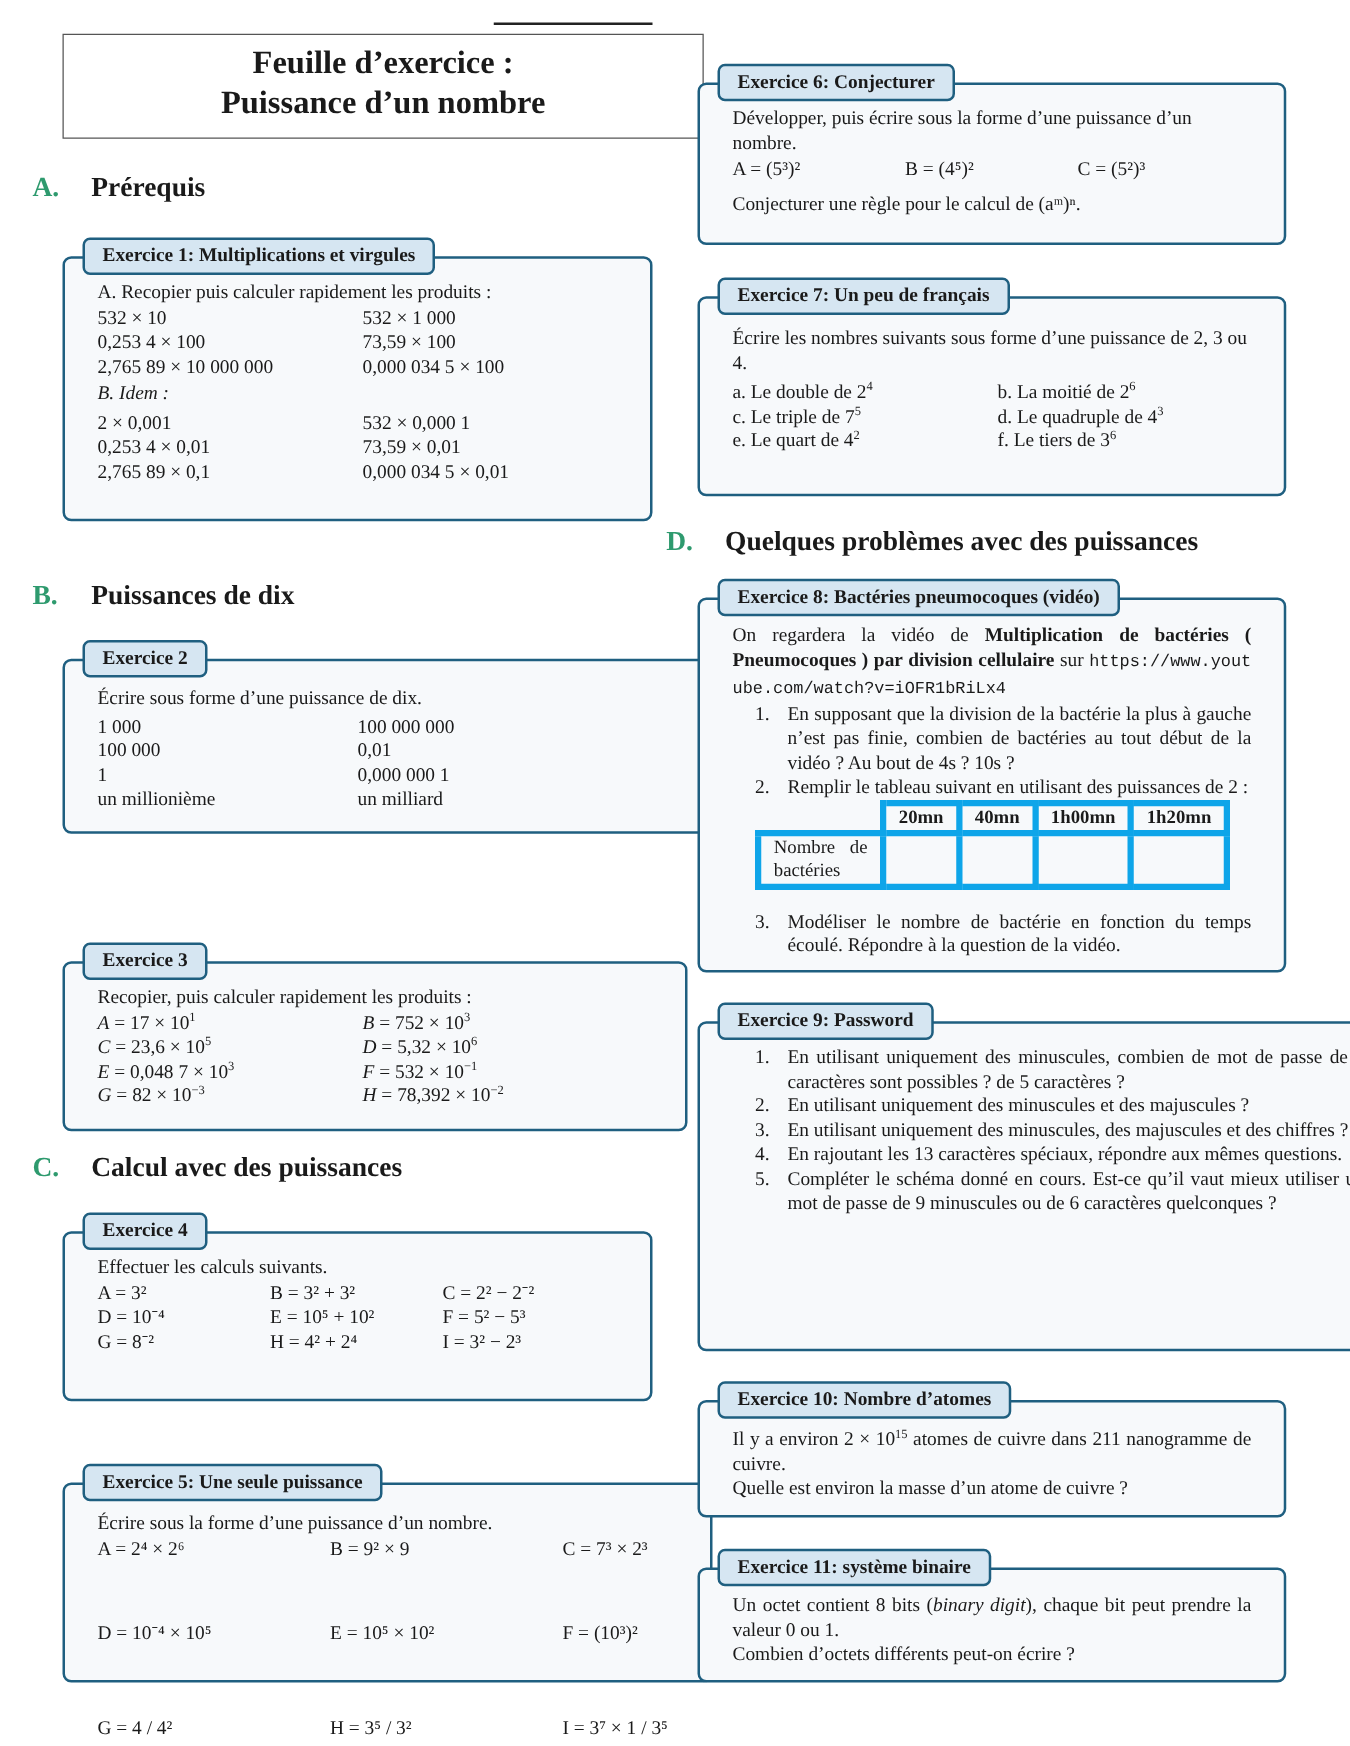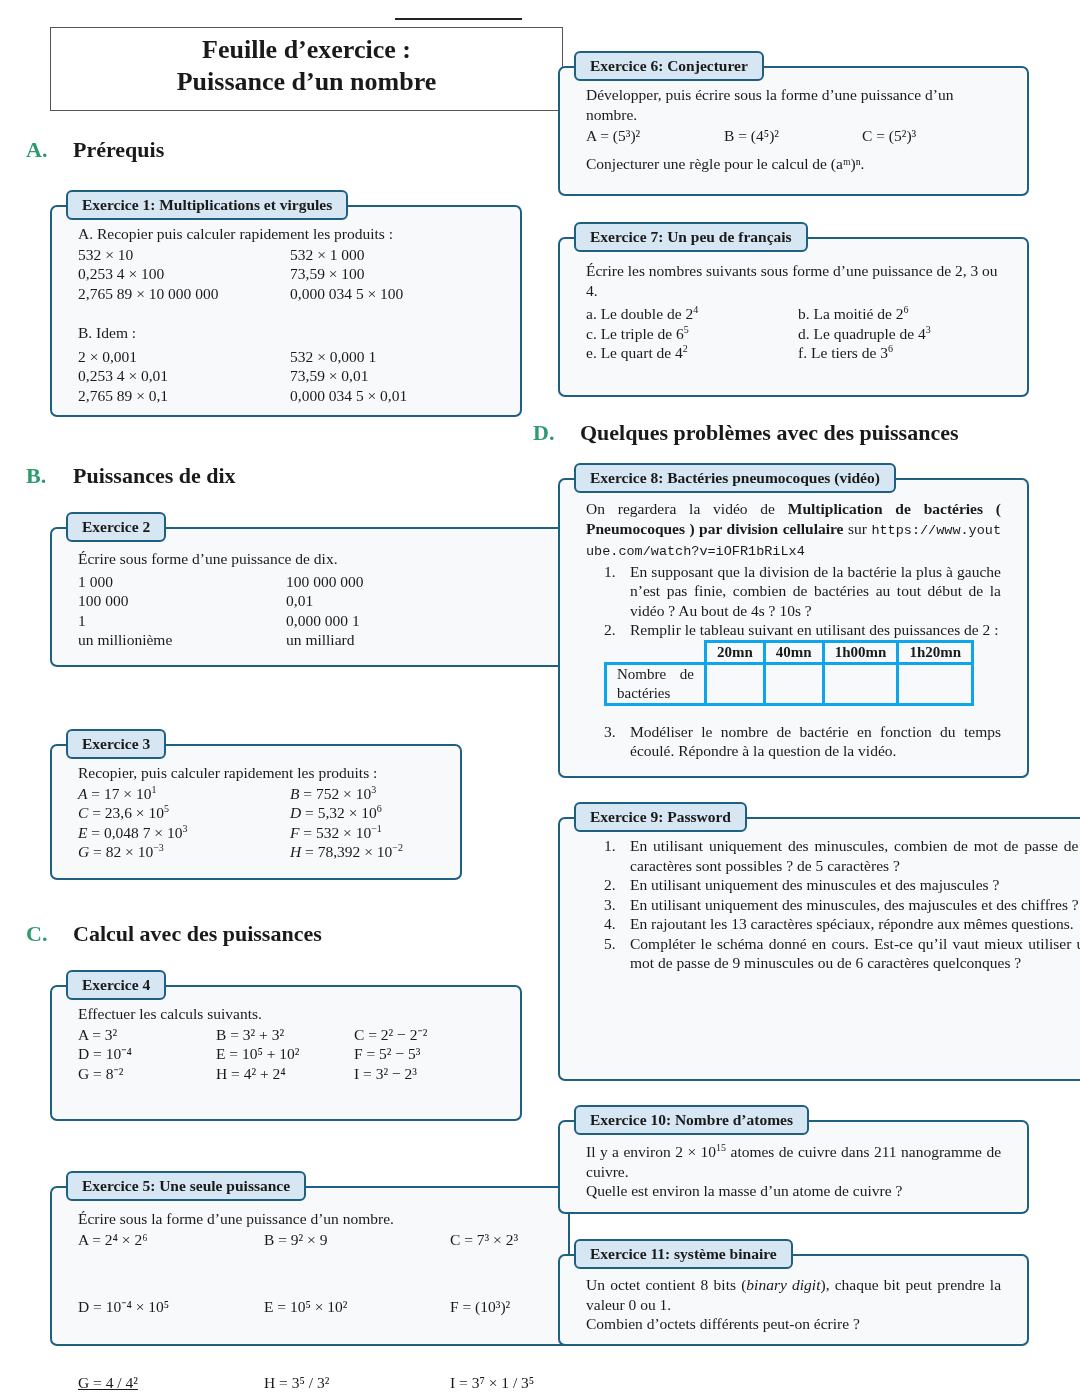--- a/index.html
+++ b/index.html
@@ -31,21 +31,21 @@
   .ex .body { position: absolute; left: 26px; right: 26px; }
   .grid2 { display: grid; grid-template-columns: 212px 1fr; }
   .grid3 { display: grid; grid-template-columns: 138px 138px 1fr; }
   .math { font-style: italic; }
   sup { font-size: 10px; vertical-align: 6px; line-height: 0; }
   .mono { font-family: "Liberation Mono", "DejaVu Sans Mono", monospace; font-size: 13.5px; }
   ol { list-style: none; }
   ol li { position: relative; padding-left: 44px; text-align: justify; }
   ol li .num { position: absolute; left: 18px; }
   table.bact { border-collapse: collapse; margin-left: 18px; font-size: 15px; line-height: 19px; }
-  table.bact td, table.bact th { border: 3px solid #0ea5e9; padding: 0 10px; }
+  table.bact td, table.bact th { border: 5px solid #0ea5e9; padding: 0 10px; }
   table.bact th { font-weight: bold; height: 20px; }
   table.bact th.empty { border-top: none; border-left: none; }
   table.bact td.rowhead { width: 100px; }
   table.bact td.cell { height: 40px; }
 </style>
 </head>
 <body>
 
 <div class="topline"></div>
 <div class="titlebox">
@@ -62,21 +62,21 @@
   <div class="body" style="top:17px;">
     <div>A. Recopier puis calculer rapidement les produits :</div>
     <div class="grid2" style="margin-top:1px;">
       <div>532 × 10</div>
         <div>532 × 1 000</div>
       <div>0,253 4 × 100</div>
         <div>73,59 × 100</div>
       <div>2,765 89 × 10 000 000</div>
         <div>0,000 034 5 × 100</div>
     </div>
-    <div style="margin-top:20px;">B. Idem :</div>
+    <div style="margin-top:2px;font-style:italic;">B. Idem :</div>
     <div class="grid2" style="margin-top:4px;">
       <div>2 × 0,001</div>
         <div>532 × 0,000 1</div>
       <div>0,253 4 × 0,01</div>
         <div>73,59 × 0,01</div>
       <div>2,765 89 × 0,1</div>
         <div>0,000 034 5 × 0,01</div>
     </div>
   </div>
 </div>
@@ -95,21 +95,21 @@
       <div>100 000</div>
         <div>0,01</div>
       <div>1</div>
         <div>0,000 000 1</div>
       <div>un millionième</div>
         <div>un milliard</div>
     </div>
   </div>
 </div>
 
-<div class="ex" style="left:50px; top:744px; width:412px; height:136px;">
+<div class="ex" style="left:50px; top:769px; width:500px; height:136px;">
   <div class="label">Exercice 3</div>
   <div class="body" style="top:17px;">
     <div>Recopier, puis calculer rapidement les produits :</div>
     <div class="grid2" style="margin-top:1px;">
       <div><span class="math">A</span> = <span>17 × 10</span><sup>1</sup></div>
       <div><span class="math">B</span> = <span>752 × 10</span><sup>3</sup></div>
       <div><span class="math">C</span> = <span>23,6 × 10</span><sup>5</sup></div>
       <div><span class="math">D</span> = <span>5,32 × 10</span><sup>6</sup></div>
       <div><span class="math">E</span> = <span>0,048 7 × 10</span><sup>3</sup></div>
       <div><span class="math">F</span> = <span>532 × 10</span><sup>−1</sup></div>
@@ -145,21 +145,21 @@
   <div class="label">Exercice 5: Une seule puissance</div>
   <div class="body" style="top:21px;">
     <div>Écrire sous la forme d’une puissance d’un nombre.</div>
     <div class="grid3" style="margin-top:1px;gap:48px;">
       <div>A = 2⁴ × 2⁶</div>
         <div>B = 9² × 9</div>
         <div>C = 7³ × 2³</div>
       <div>D = 10⁻⁴ × 10⁵</div>
         <div>E = 10⁵ × 10²</div>
         <div>F = (10³)²</div>
-      <div style="margin-top:8px;text-decoration:underline;">G = 4 / 4²</div>
+      <div style="margin-top:8px;">G = 4 / 4²</div>
         <div style="margin-top:8px;">H = 3⁵ / 3²</div>
         <div style="margin-top:8px;">I = 3⁷ × 1 / 3⁵</div>
     </div>
   </div>
 </div>
 
 <div class="ex" style="left:558px; top:66px; width:471px; height:130px;">
   <div class="label">Exercice 6: Conjecturer</div>
   <div class="body" style="top:17px;">
     <div>Développer, puis écrire sous la forme d’une puissance d’un nombre.</div>
@@ -172,21 +172,21 @@
   </div>
 </div>
 
 <div class="ex" style="left:558px; top:237px; width:471px; height:160px;">
   <div class="label">Exercice 7: Un peu de français</div>
   <div class="body" style="top:22px;">
     <div>Écrire les nombres suivants sous forme d’une puissance de 2, 3 ou 4.</div>
     <div class="grid2" style="margin-top:4px;">
       <div><span>a. Le double de 2</span><sup>4</sup></div>
       <div><span>b. La moitié de 2</span><sup>6</sup></div>
-      <div><span>c. Le triple de 6</span><sup>5</sup></div>
+      <div><span>c. Le triple de 7</span><sup>5</sup></div>
       <div><span>d. Le quadruple de 4</span><sup>3</sup></div>
       <div><span>e. Le quart de 4</span><sup>2</sup></div>
       <div><span>f. Le tiers de 3</span><sup>6</sup></div>
     </div>
   </div>
 </div>
 
 <div class="section" style="left:533px; top:420px;">
   <span class="letter">D.</span><span>Quelques problèmes avec des puissances</span>
 </div>

